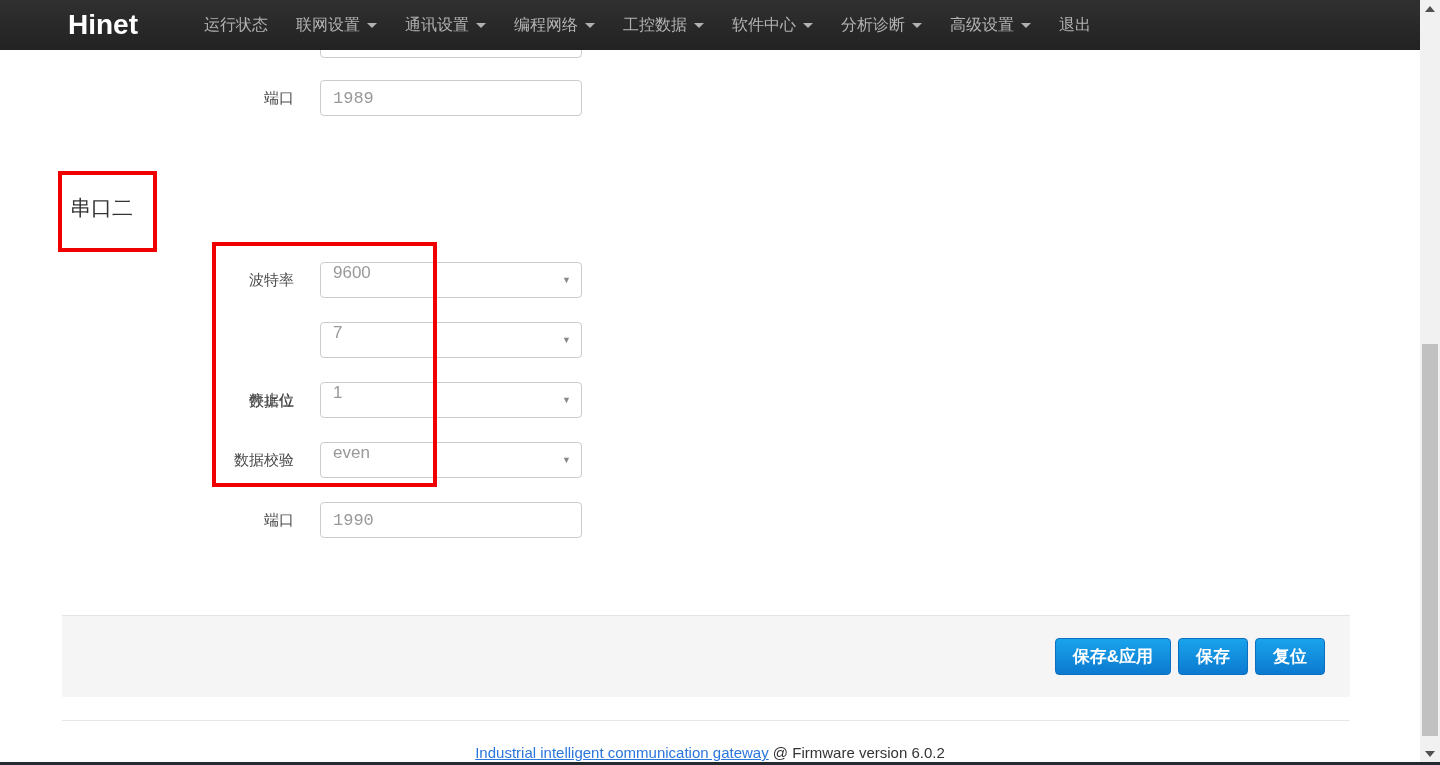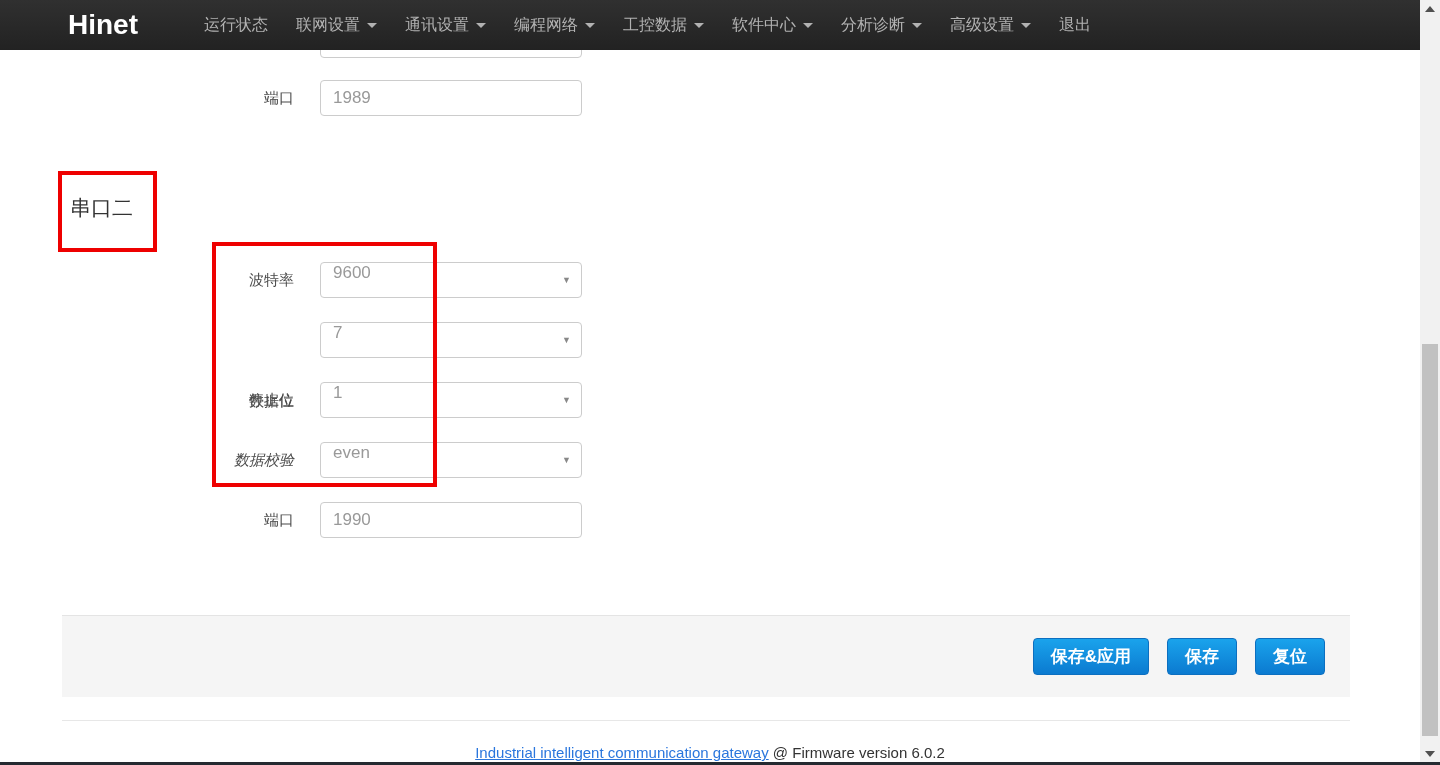--- a/index.html
+++ b/index.html
@@ -17,38 +17,38 @@
   .caret { display:inline-block; width:0; height:0; margin-left:7px;
            border-left:5px solid transparent; border-right:5px solid transparent;
            border-top:5px solid #b2b2b2; }
 
   
   .page { position:absolute; left:0; top:0; width:1420px; height:765px; background:#fff; }
 
   .ctl { position:absolute; left:320px; width:262px; height:36px;
          border:1px solid #ccc; border-radius:4px; background:#fff;
          color:#999; font-size:17px; }
-  input.ctl { padding:2px 12px; outline:none; font-family:Liberation Sans, sans-serif; }
+  input.ctl { padding:2px 12px; outline:none; font-family:Liberation Mono, monospace; }
   .select { display:flex; align-items:flex-start; padding:0 12px; cursor:pointer; }
   .select .arrow { position:absolute; right:10px; top:12px; font-size:9px; color:#888; }
 
   .flabel { position:absolute; left:62px; width:232px; text-align:right;
             font-size:15px; color:#4a4a4a; line-height:16px; }
 
   .heading { position:absolute; left:70px; top:194px; font-size:21px; color:#333; }
 
   .annotation { position:absolute; border:4px solid #ee0000; background:transparent; z-index:10; pointer-events:none; }
   .ann-1 { left:58px; top:171px; width:99px; height:81px; }
   .ann-2 { left:212px; top:242px; width:225px; height:245px; }
 
   
   .actions { position:absolute; left:62px; top:615px; width:1288px; height:82px;
              background:#f5f5f5; border-top:1px solid #e4e4e4;
              display:flex; justify-content:flex-end; align-items:flex-start;
-             padding:22px 25px 0 0; gap:18px; }
+             padding:22px 25px 0 0; gap:7px; }
   .btn { height:37px; padding:0 17px; border:1px solid #0c6fc0; border-radius:4px;
          background:linear-gradient(180deg,#1aa3ec,#0b7ad0);
          color:#fff; font-size:17px; font-weight:bold; cursor:pointer;
          font-family:"Liberation Sans", sans-serif; }
 
   .hr { position:absolute; left:62px; top:720px; width:1288px; height:1px; background:#e7e7e7; }
 
   .footer { position:absolute; left:0; top:744px; width:1420px; text-align:center; font-size:15px; color:#333; }
   .footer a { color:#2a76dd; text-decoration:underline; cursor:pointer; }
 
@@ -91,21 +91,21 @@
       <span>7</span>
       <span class="arrow">▼</span>
     </div>
 
     <div class="flabel" style="top:392px;">停止位</div>
     <div class="ctl select" style="top:382px;">
       <span>1</span>
       <span class="arrow">▼</span>
     </div>
 
-    <div class="flabel" style="top:452px;font-style:italic;">数据校验</div>
+    <div class="flabel" style="top:452px;">数据校验</div>
     <div class="ctl select" style="top:442px;">
       <span>even</span>
       <span class="arrow">▼</span>
     </div>
 
     <div class="flabel" style="top:512px;">端口</div>
     <input class="ctl" style="top: 502px;" value="1990">
 
     <div class="actions">
       <button class="btn">保存&amp;应用</button>

